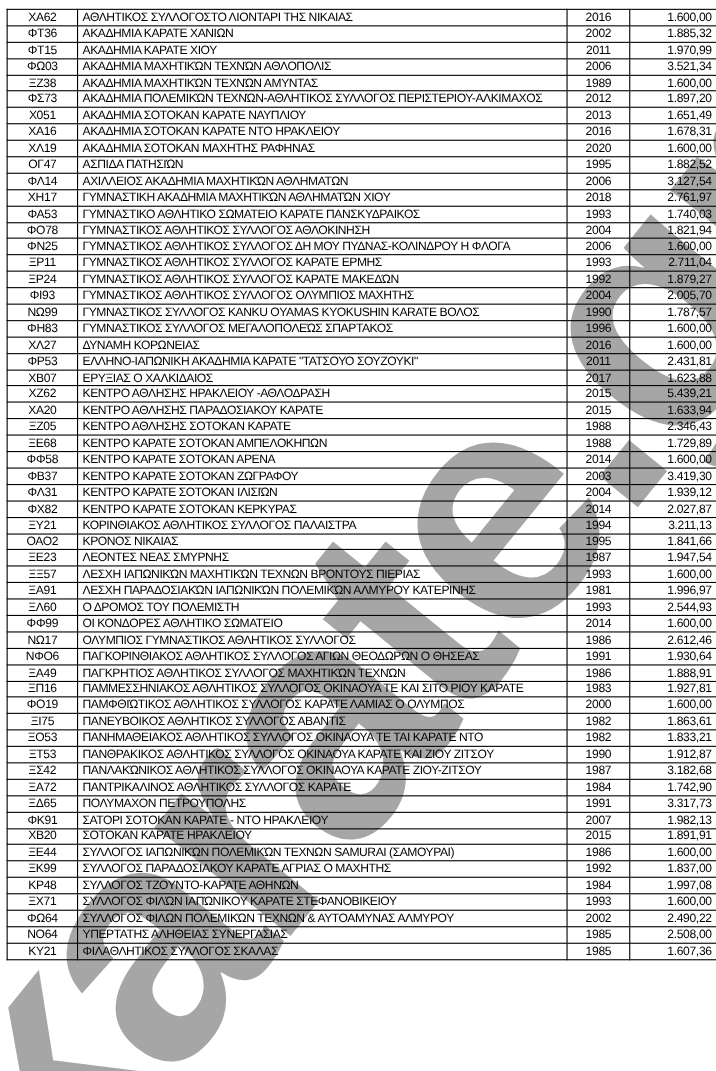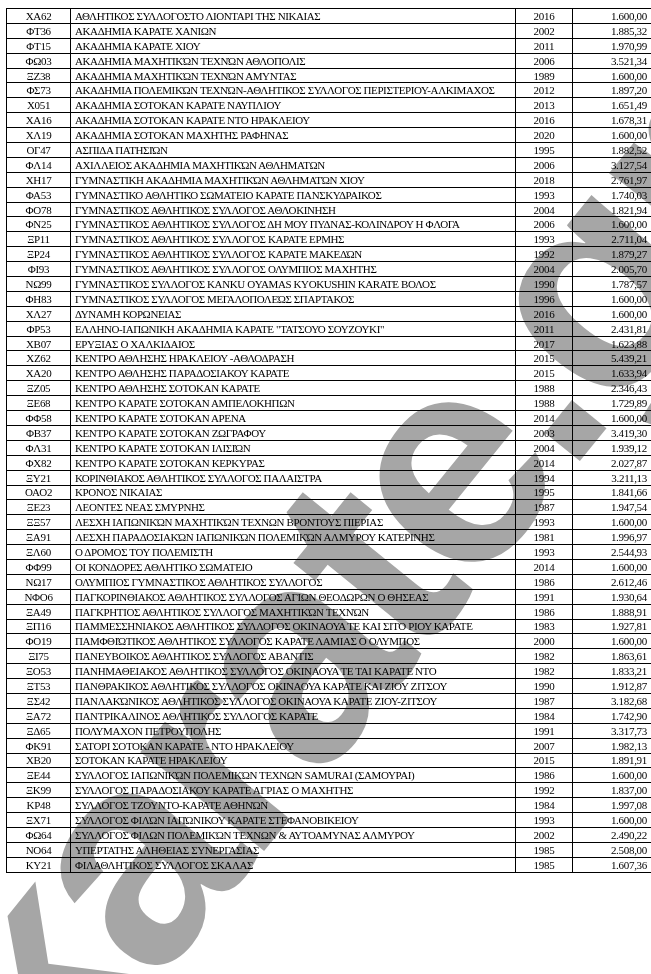--- a/index.html
+++ b/index.html
@@ -28,21 +28,20 @@
     z-index: 0;
     user-select: none;
   }
   table.clubs-table {
     position: absolute;
     left: 6px; top: 8px;
     width: 645px;
     border-collapse: collapse;
     table-layout: fixed;
     z-index: 1;
-    font-family: Liberation Serif, serif;
   }
   .clubs-table td {
     border: 1px solid #000000;
     height: 13.9px;
     padding: 0 2px;
     font-size: 11px;
     line-height: 12px;
     letter-spacing: -0.3px;
     color: #000000;
     vertical-align: middle;

